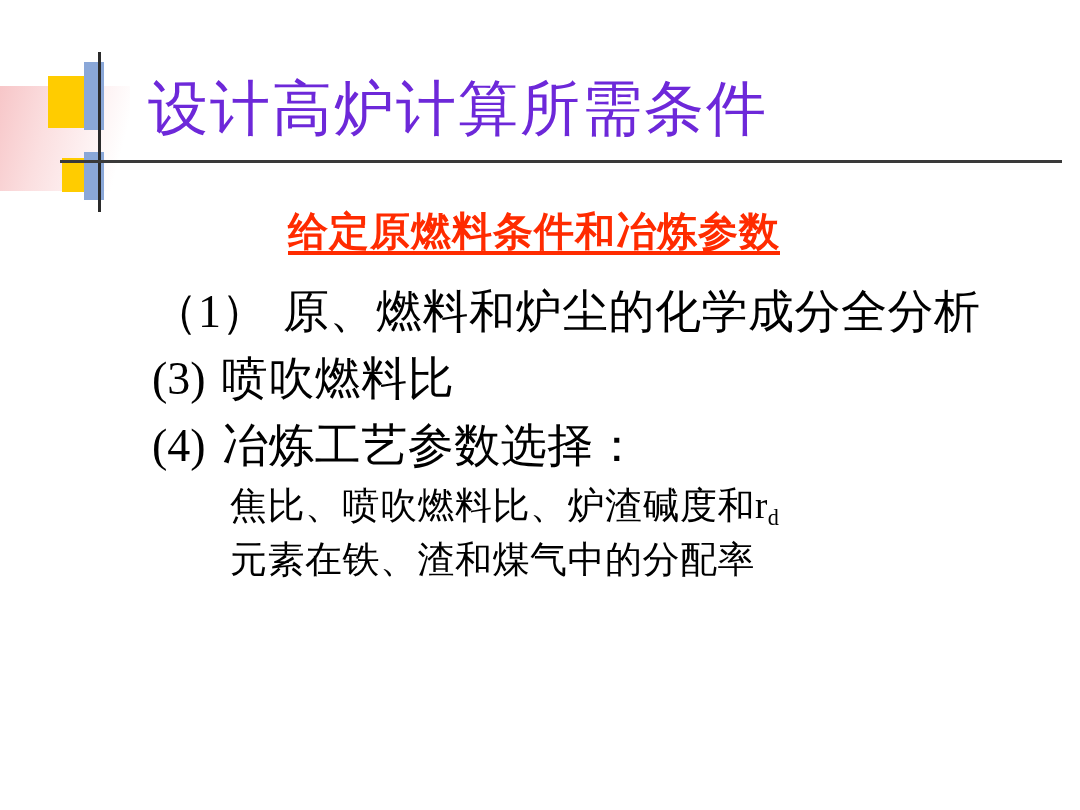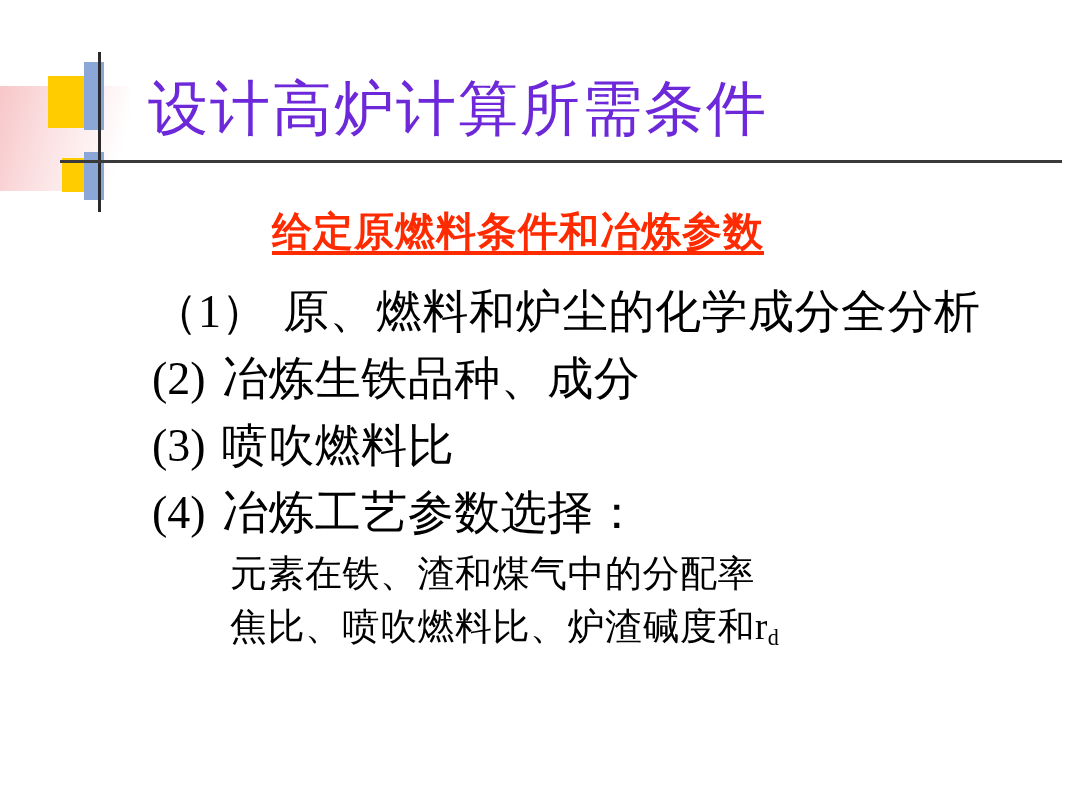--- a/index.html
+++ b/index.html
@@ -90,21 +90,21 @@
     letter-spacing: 2px;
     color: #6d28d9;
     font-family: "Liberation Serif", "DejaVu Serif", serif;
     font-weight: 400;
     white-space: nowrap;
   }
 
   
   .subhead {
     position: absolute;
-    left: 272px;
+    left: 288px;
     top: 204px;
     font-size: 40px;
     color: #ff2b00;
     font-weight: bold;
     letter-spacing: 1px;
     text-decoration: underline;
     text-underline-offset: 6px;
     white-space: nowrap;
   }
 
@@ -162,33 +162,30 @@
 <div class="slide-title">设计高炉计算所需条件</div>
 
 <div class="subhead">给定原燃料条件和冶炼参数</div>
 
 <div class="items">
 
   <div class="item">
     <span class="num">（1）</span><span class="gap"></span><span>原、燃料和炉尘的化学成分全分析</span>
   </div>
 
-  <div class="item">
-    <span class="num">(2)</span><span class="gap"></span><span>冶炼生铁品种、成分</span>
-  </div>
 
   <div class="item">
     <span class="num">(3)</span><span class="gap"></span><span>喷吹燃料比</span>
   </div>
 
   <div class="item">
     <span class="num">(4)</span><span class="gap"></span><span>冶炼工艺参数选择：</span>
   </div>
 
   <div class="subitem">
-    <span>元素在铁、渣和煤气中的分配率</span>
+    <span>焦比、喷吹燃料比、炉渣碱度和</span><span class="sub-sym">r</span><sub>d</sub>
   </div>
 
   <div class="subitem">
-    <span>焦比、喷吹燃料比、炉渣碱度和</span><span class="sub-sym">r</span><sub>d</sub>
+    <span>元素在铁、渣和煤气中的分配率</span>
   </div>
 
 </div>
 
 </body></html>

